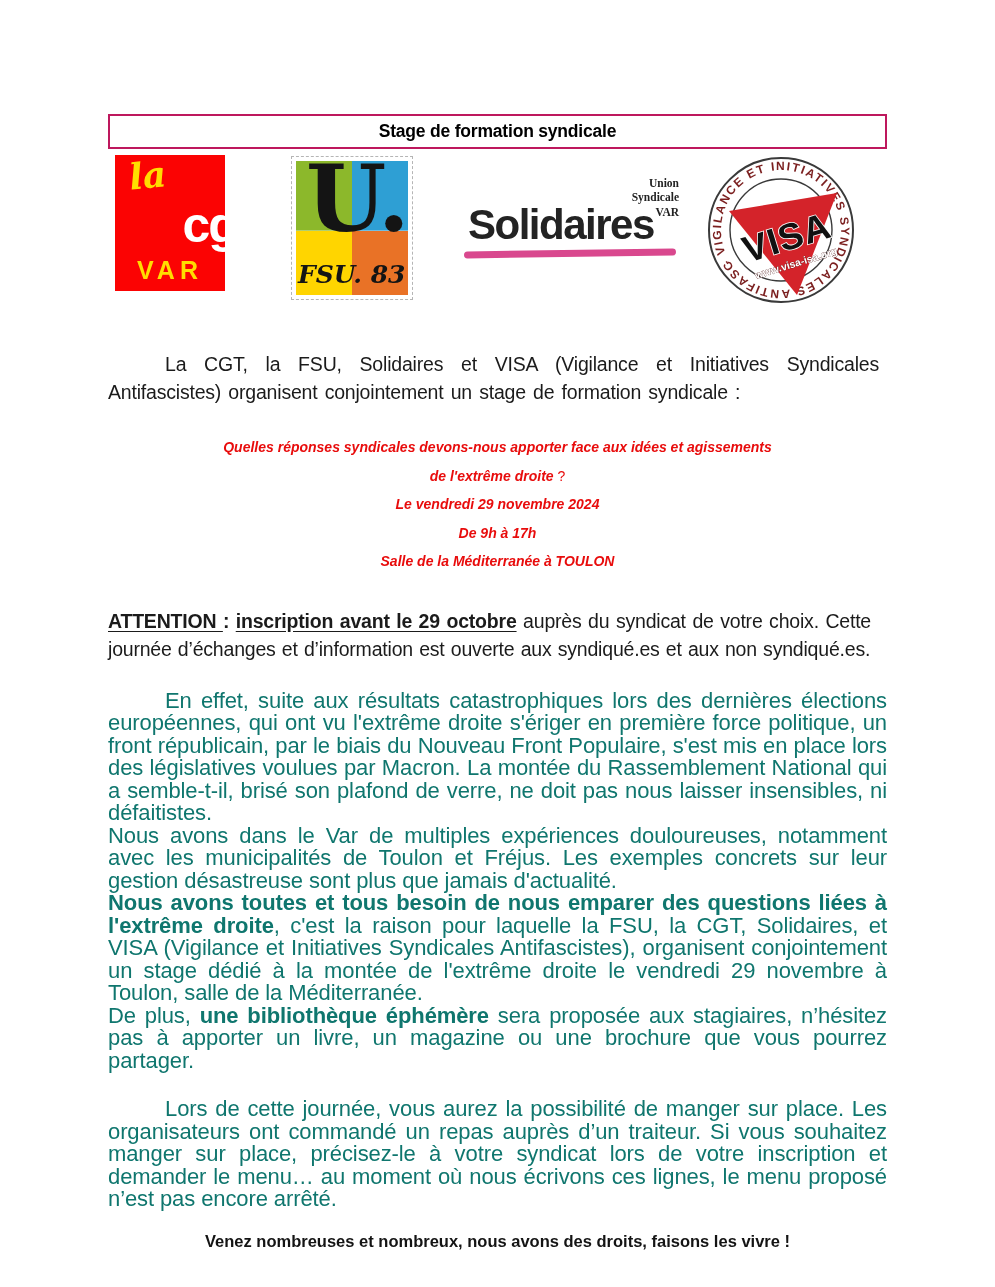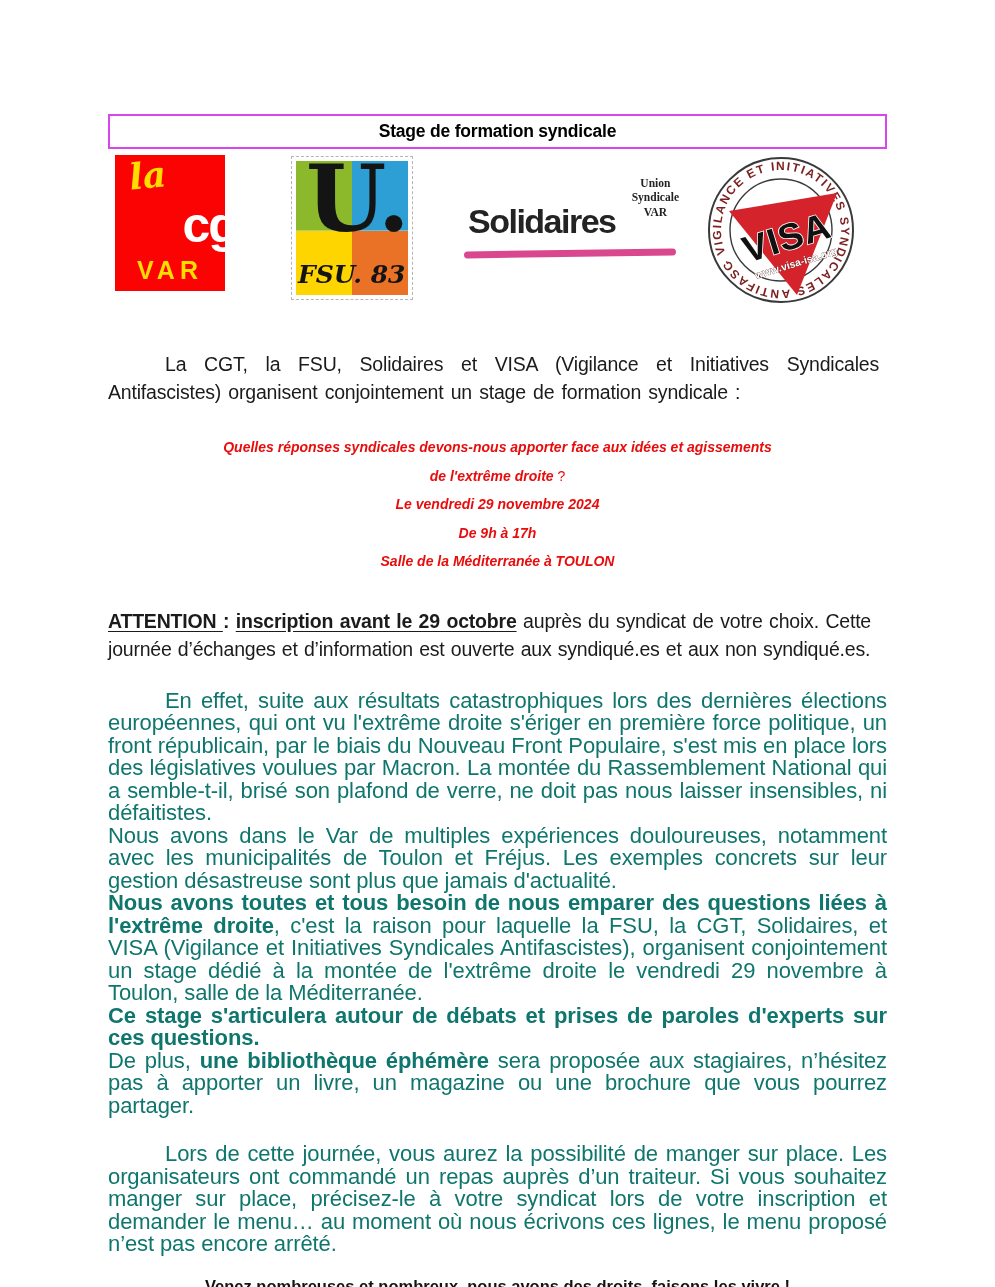--- a/index.html
+++ b/index.html
@@ -1,21 +1,21 @@
 <!DOCTYPE html>
 <html style="--accent_red: #e80c0c; --cgt_red: #fb0303; --cgt_yellow: #ffdd00; --fsu_green: #8cb82b; --fsu_blue: #2e9fd4; --fsu_yellow: #ffd500; --fsu_orange: #e97226; --solidaires_pink: #d9488e; --visa_red: #d4232a; --visa_dark_red: #7b1f1f;"><head>
 <meta charset="utf-8">
 <style>
   html,body{margin:0;padding:0;background:#ffffff;}
   .page{position:relative;width:995px;height:1287px;background:#fff;overflow:hidden;
         font-family:"Liberation Sans",sans-serif;color:#1a1a1a;}
   .content{position:absolute;left:108px;top:0;width:779px;}
 
   
-  .title-box{margin-top:114px;border:2px solid #d946ef;height:31px;display:flex;
+  .title-box{margin-top:114px;border:2px solid #be185d;height:31px;display:flex;
              align-items:center;justify-content:center;}
   .title-box span{font-size:17.5px;font-weight:bold;letter-spacing:-0.2px;color:#000;}
 
   
   .logos{position:relative;height:150px;margin-top:5px;}
 
   
   .cgt{position:absolute;left:7px;top:1px;width:110px;height:136px;
        background:var(--cgt_red,#fb0303);overflow:hidden;}
   .cgt-la{position:absolute;left:14px;top:2px;font-family:"DejaVu Serif",serif;
@@ -34,22 +34,22 @@
          linear-gradient(to right,var(--fsu_green,#8cb82b) 50%,var(--fsu_blue,#2e9fd4) 50%) top/100% 52% no-repeat,
          linear-gradient(to right,var(--fsu_yellow,#ffd500) 50%,var(--fsu_orange,#e97226) 50%) bottom/100% 48% no-repeat;}
   .fsu-u{position:absolute;left:14px;top:-4px;font-family:"DejaVu Serif",serif;
          font-weight:bold;font-size:92px;line-height:1;color:#141414;}
   .fsu-label{position:absolute;left:6px;bottom:10px;font-family:"DejaVu Serif",serif;
              font-weight:bold;font-style:italic;font-size:25px;color:#141414;letter-spacing:0px;white-space:nowrap;}
 
   
   .sol{position:absolute;left:360px;top:22px;width:215px;height:100px;}
   .sol-union{position:absolute;right:4px;top:0;font-family:"Liberation Serif",serif;
-             font-weight:bold;font-size:11.5px;color:#222;line-height:1.25;text-align:center;}
-  .sol-name{position:absolute;left:0;top:28px;font-size:34px;font-weight:800;
+             font-weight:bold;font-size:11.5px;color:#222;line-height:1.25;text-align:right;}
+  .sol-name{position:absolute;left:0;top:28px;font-size:42px;font-weight:800;
             color:#232323;letter-spacing:-1.5px;line-height:1;}
   .sol-underline{position:absolute;left:-4px;top:74px;width:212px;height:7px;
             background:var(--solidaires_pink,#d9488e);border-radius:4px;transform:rotate(-0.8deg);}
 
   
   .visa{position:absolute;left:596px;top:0;width:154px;height:152px;}
 
   
   .intro{margin:46px 8px 0 0;font-size:19.5px;line-height:28px;text-align:justify;
          text-indent:57px;color:#1b1b1b;letter-spacing:-0.2px;word-spacing:2px;}
@@ -140,21 +140,20 @@
       <p>De 9h à 17h</p>
       <p>Salle de la Méditerranée à TOULON</p>
     </div>
 
     <p class="attention"><b><u>ATTENTION </u></b><b>: </b><b><u>inscription avant le 29 octobre</u></b><span> auprès du syndicat de votre choix. Cette journée d’échanges et d’information est ouverte aux syndiqué.es et aux non syndiqué.es.</span></p>
 
     <div class="bodytext">
       <p class="indent">En effet, suite aux résultats catastrophiques lors des dernières élections européennes, qui ont vu l'extrême droite s'ériger en première force politique, un front républicain, par le biais du Nouveau Front Populaire, s'est mis en place lors des législatives voulues par Macron. La montée du Rassemblement National qui a semble-t-il, brisé son plafond de verre, ne doit pas nous laisser insensibles, ni défaitistes.</p>
       <p>Nous avons dans le Var de multiples expériences douloureuses, notamment avec les municipalités de Toulon et Fréjus. Les exemples concrets sur leur gestion désastreuse sont plus que jamais d'actualité.</p>
       <p><b>Nous avons toutes et tous besoin de nous emparer des questions liées à l'extrême droite</b><span>, c'est la raison pour laquelle la FSU, la CGT, Solidaires, et  VISA (Vigilance et Initiatives  Syndicales Antifascistes), organisent conjointement un stage dédié à la montée de l'extrême droite le vendredi 29 novembre à Toulon, salle de la Méditerranée.</span></p>
-      <p><b>Ce stage s'articulera autour de débats et prises de paroles d'experts sur ces questions.</b></p>
       <p><span>De plus, </span><b>une bibliothèque éphémère</b><span> sera proposée aux stagiaires, n’hésitez pas à apporter un livre, un magazine ou une brochure que vous pourrez partager.</span></p>
       <p class="indent gap">Lors de cette journée, vous aurez la possibilité de manger sur place. Les organisateurs ont commandé un repas auprès d’un traiteur. Si vous souhaitez manger sur place, précisez-le à votre syndicat lors de votre inscription et demander le menu… au moment où nous écrivons ces lignes, le menu proposé n’est pas encore arrêté.</p>
     </div>
 
     <p class="closing">Venez nombreuses et nombreux, nous avons des droits, faisons les vivre !</p>
 
   </div>
 </div>
 
 </body></html>

